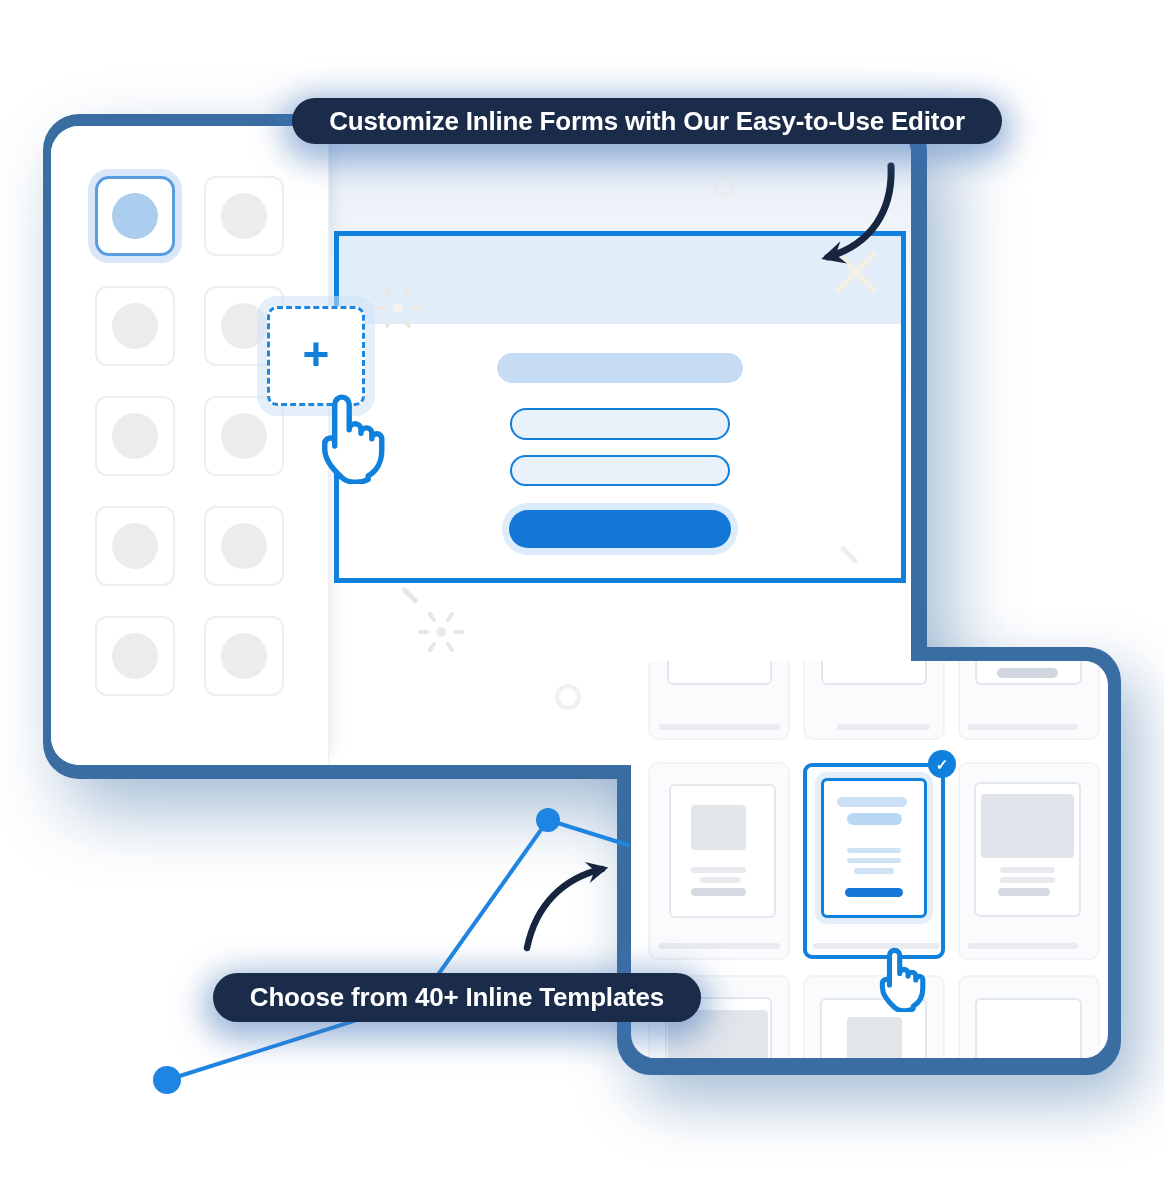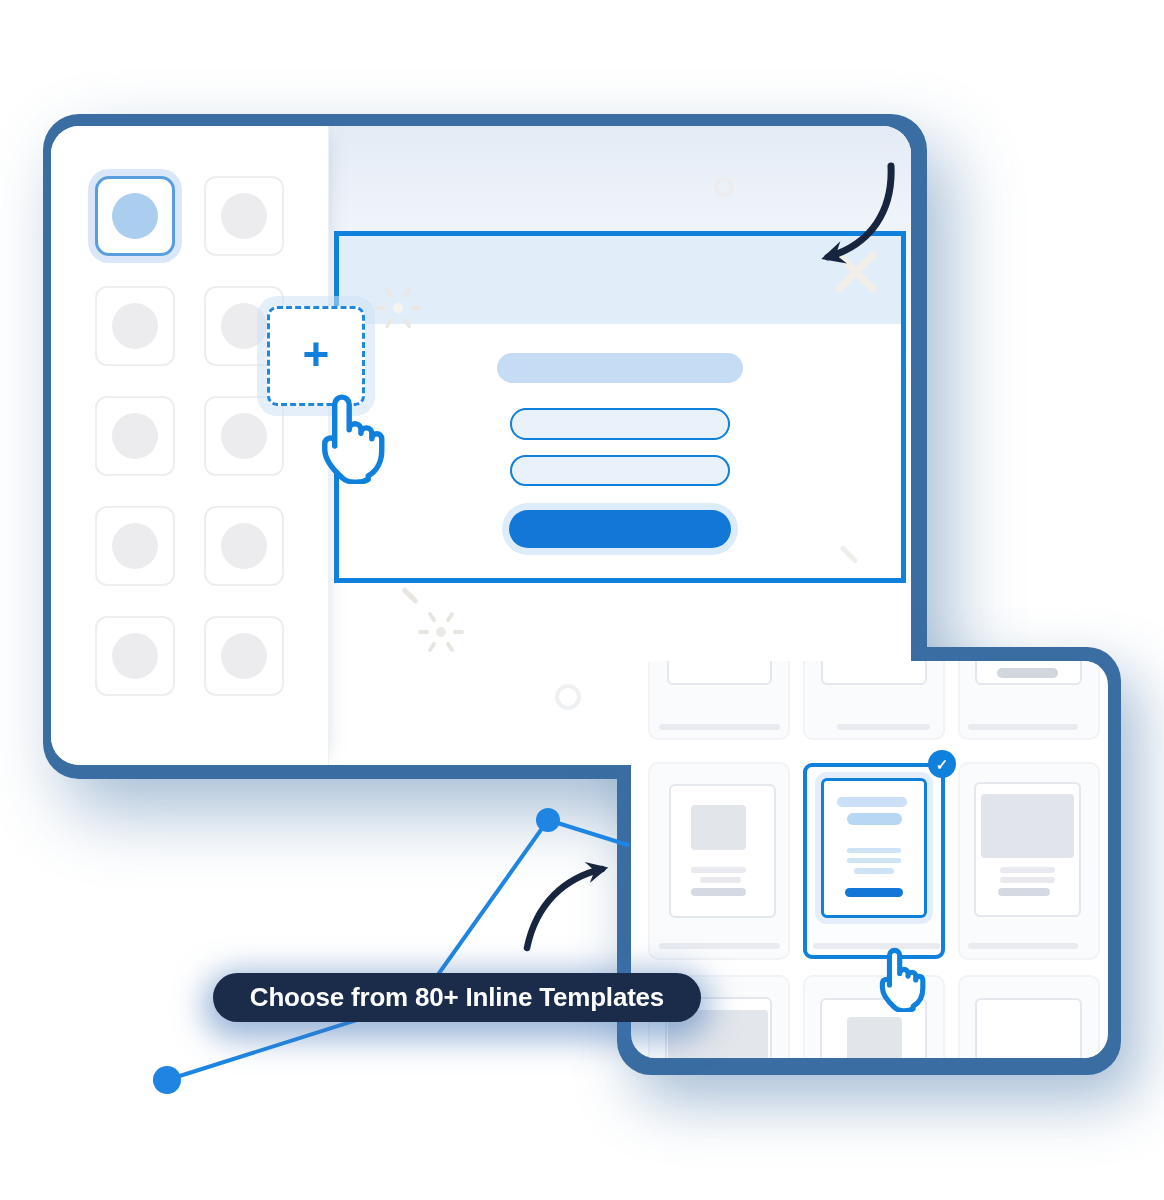--- a/index.html
+++ b/index.html
@@ -243,21 +243,22 @@
         <div class="pshape" style="left: 37px; top: 349px; width: 100px; height: 70px; background: rgb(227, 230, 235); border-radius: 4px;"></div>
         <div class="pshape" style="left: 216px; top: 356px; width: 55px; height: 50px; background: rgb(226, 229, 234); border-radius: 4px;"></div>
         <div class="pshape" style="left: 359px; top: 354px; width: 73px; height: 10px; border-radius: 5px;"></div>
         <div class="pshape" style="left: 371px; top: 372px; width: 52px; height: 10px; border-radius: 5px;"></div>
       </div>
     <div id="badge">
       <span>✓</span>
     </div>
   </div>
 
-  <div id="label-bottom" class="label-pill">Choose from 80+ Inline Templates</div>
+  <div id="label-top" class="label-pill">Customize Inline Forms with Our Easy-to-Use Editor</div>
+  <div id="label-bottom" class="label-pill">Choose from 40+ Inline Templates</div>
 
   <svg class="hand" style="left:313px;top:388px" width="76" height="96" viewBox="0 0 84 106">
     <path d="M24 64 V18 a8 8 0 0 1 16 0 v28 a6.5 6.5 0 0 1 13 0 v4 a6 6 0 0 1 12 0 v6 a5.5 5.5 0 0 1 11 0 v13 c0 13 -6 23 -15 28 v4 c-9 5 -23 4 -29 -2 -10 -9 -19 -20 -19 -31 v-7 a6 6 0 0 1 11 -3 z"></path>
   </svg>
   <svg class="hand" style="left:874px;top:944px" width="54" height="68" viewBox="0 0 84 106">
     <path style="stroke-width:8" d="M24 64 V18 a8 8 0 0 1 16 0 v28 a6.5 6.5 0 0 1 13 0 v4 a6 6 0 0 1 12 0 v6 a5.5 5.5 0 0 1 11 0 v13 c0 13 -6 23 -15 28 v4 c-9 5 -23 4 -29 -2 -10 -9 -19 -20 -19 -31 v-7 a6 6 0 0 1 11 -3 z"></path>
   </svg>
 
 </div>
 

